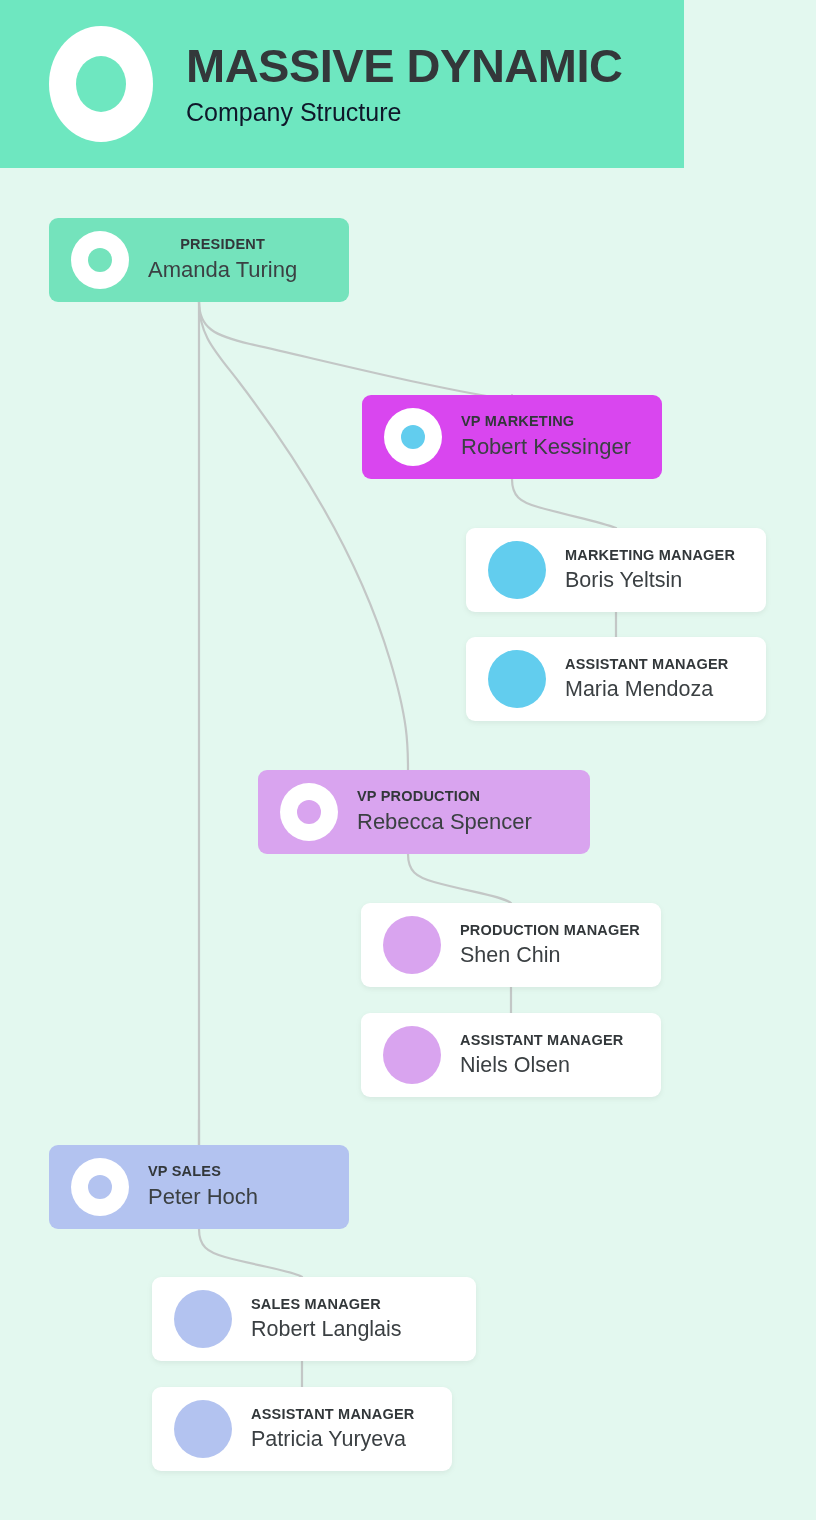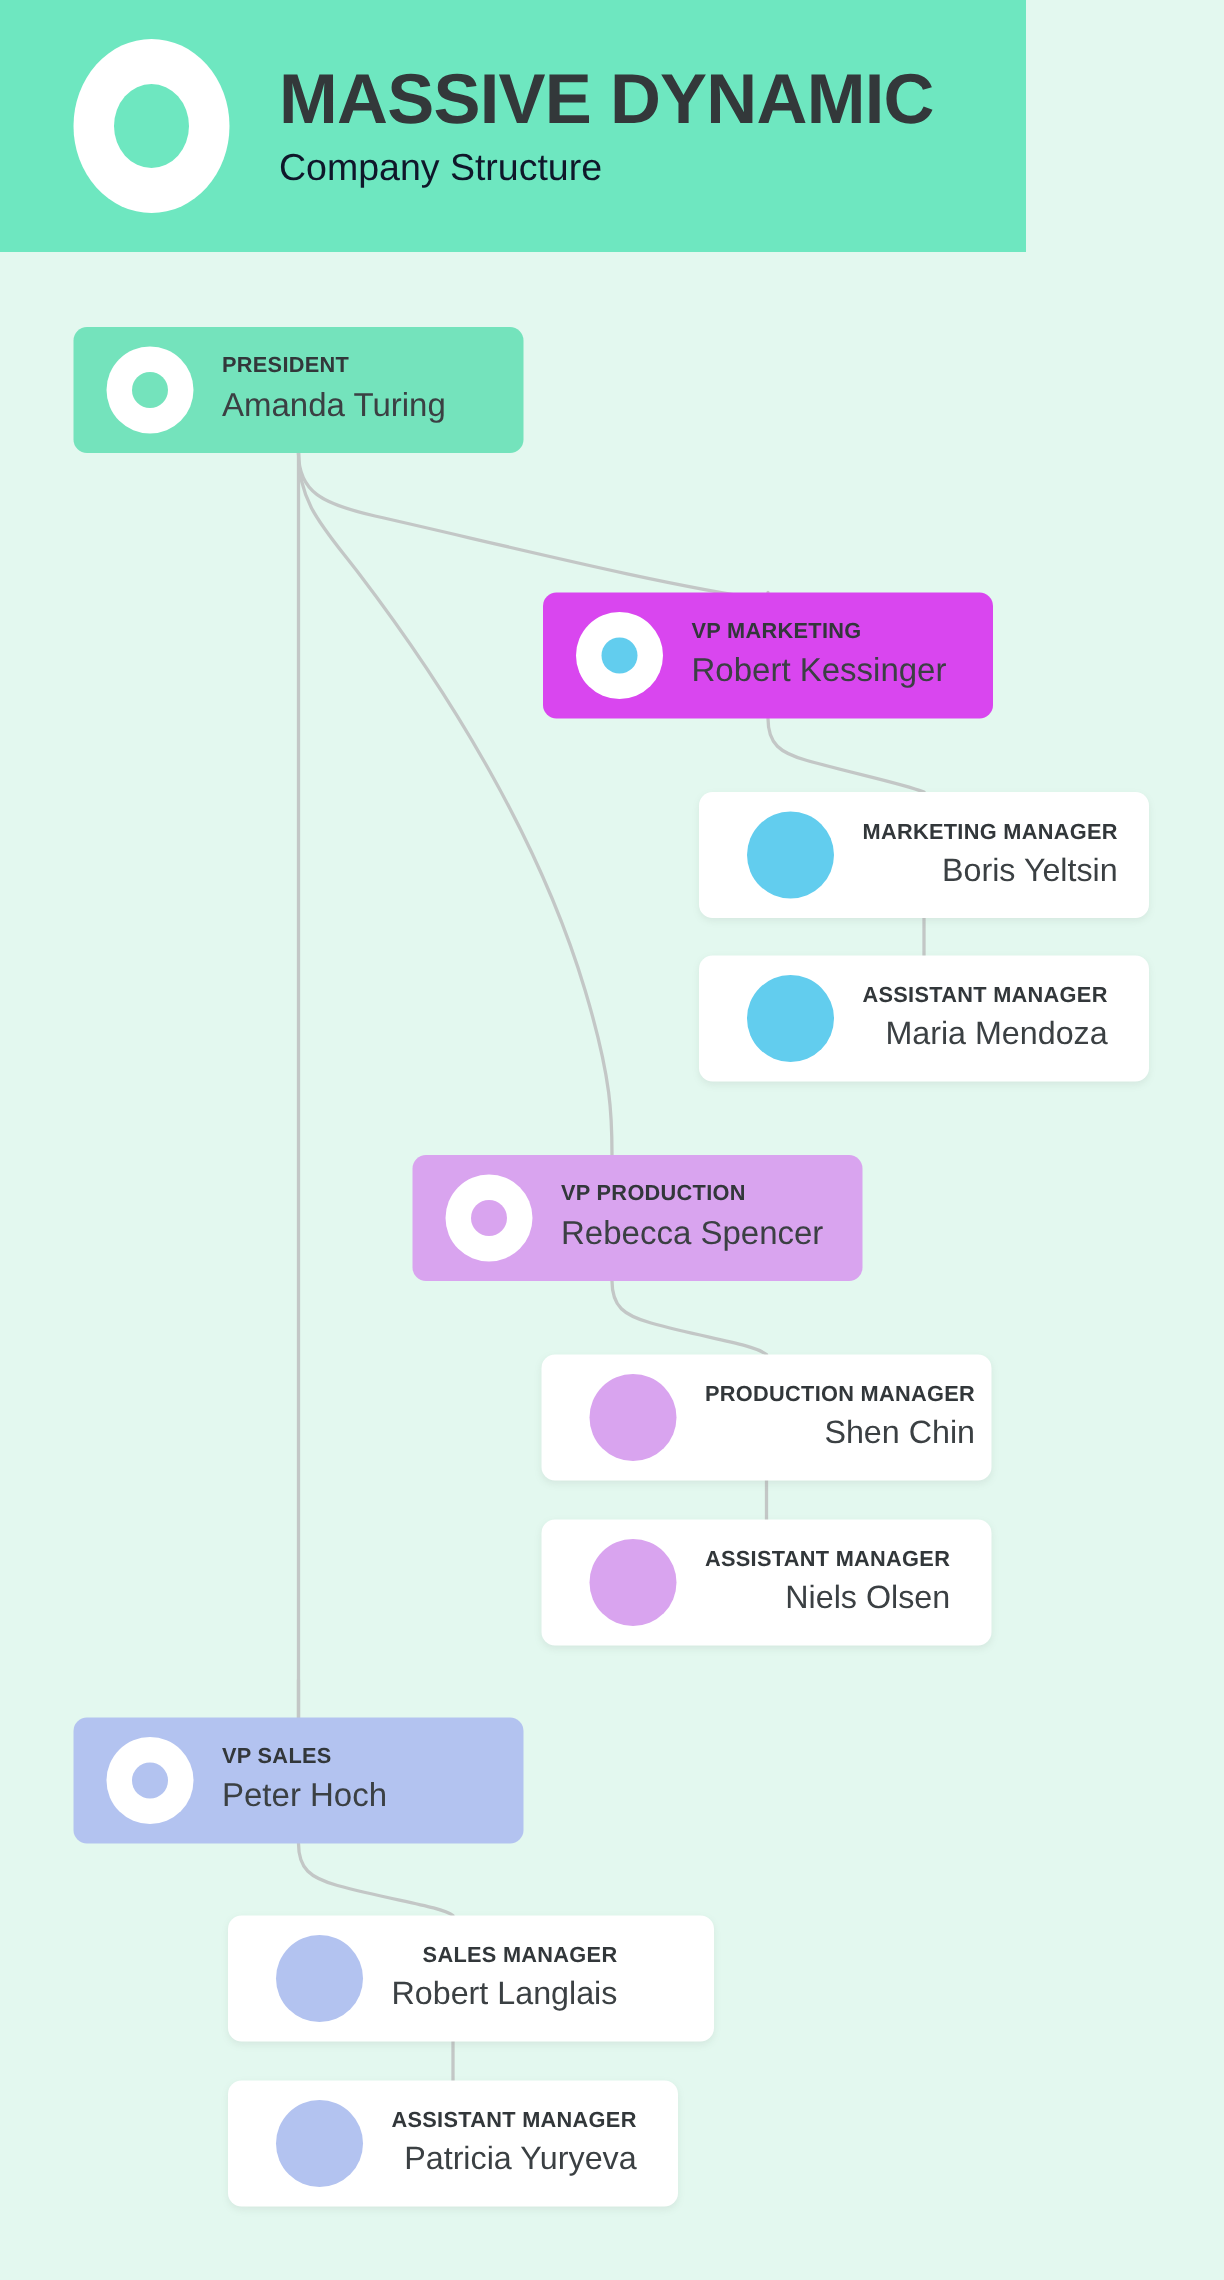--- a/index.html
+++ b/index.html
@@ -111,23 +111,22 @@
     width: 24px;
     height: 24px;
     border-radius: 50%;
   }
 
   
   .node.staff {
     height: 84px;
     border-radius: 9px;
     background: #ffffff;
-    padding-left: 32px;
+    padding-left: 22px;
     box-shadow: 0 2px 5px rgba(120,140,130,0.13);
-    text-align: right;
   }
   .node.staff .avatar {
     width: 58px;
     height: 58px;
     border-radius: 50%;
     flex: none;
   }
 
   .node-text {
     margin-left: 19px;
@@ -186,21 +185,21 @@
     <path d="M511,987 L511,1013"></path>
 
     <path d="M199,1229 C199,1246 207,1252 225,1257 C262,1267 294,1271 302,1277"></path>
 
     <path d="M302,1361 L302,1387"></path>
   </g>
 </svg>
 
 <div class="chart">
 
-  <div class="node exec" style="left:49px; top:218px; width:300px; background:#74e3bc;">
+  <div class="node exec" style="left:49px; top:218px; width:300px; background:#74e3bc;text-align:center;">
     <div class="avatar">
       <div class="avatar-hole" style="background:#74e3bc;"></div>
     </div>
     <div class="node-text">
       <div class="node-role">PRESIDENT</div>
       <div class="node-name">Amanda Turing</div>
     </div>
   </div>
 
   <div class="node exec" style="left:362px; top:395px; width:300px; background:#d946ef;">
@@ -222,21 +221,21 @@
   </div>
 
   <div class="node staff" style="left:466px; top:637px; width:300px;">
     <div class="avatar" style="background:#62cdee;"></div>
     <div class="node-text">
       <div class="node-role">ASSISTANT MANAGER</div>
       <div class="node-name">Maria Mendoza</div>
     </div>
   </div>
 
-  <div class="node exec" style="left:275px; top:770px; width:300px; background:#d9a4ef;">
+  <div class="node exec" style="left:258px; top:770px; width:332px; background:#d9a4ef;">
     <div class="avatar">
       <div class="avatar-hole" style="background:#d9a4ef;"></div>
     </div>
     <div class="node-text">
       <div class="node-role">VP PRODUCTION</div>
       <div class="node-name">Rebecca Spencer</div>
     </div>
   </div>
 
   <div class="node staff" style="left:361px; top:903px; width:300px;">

